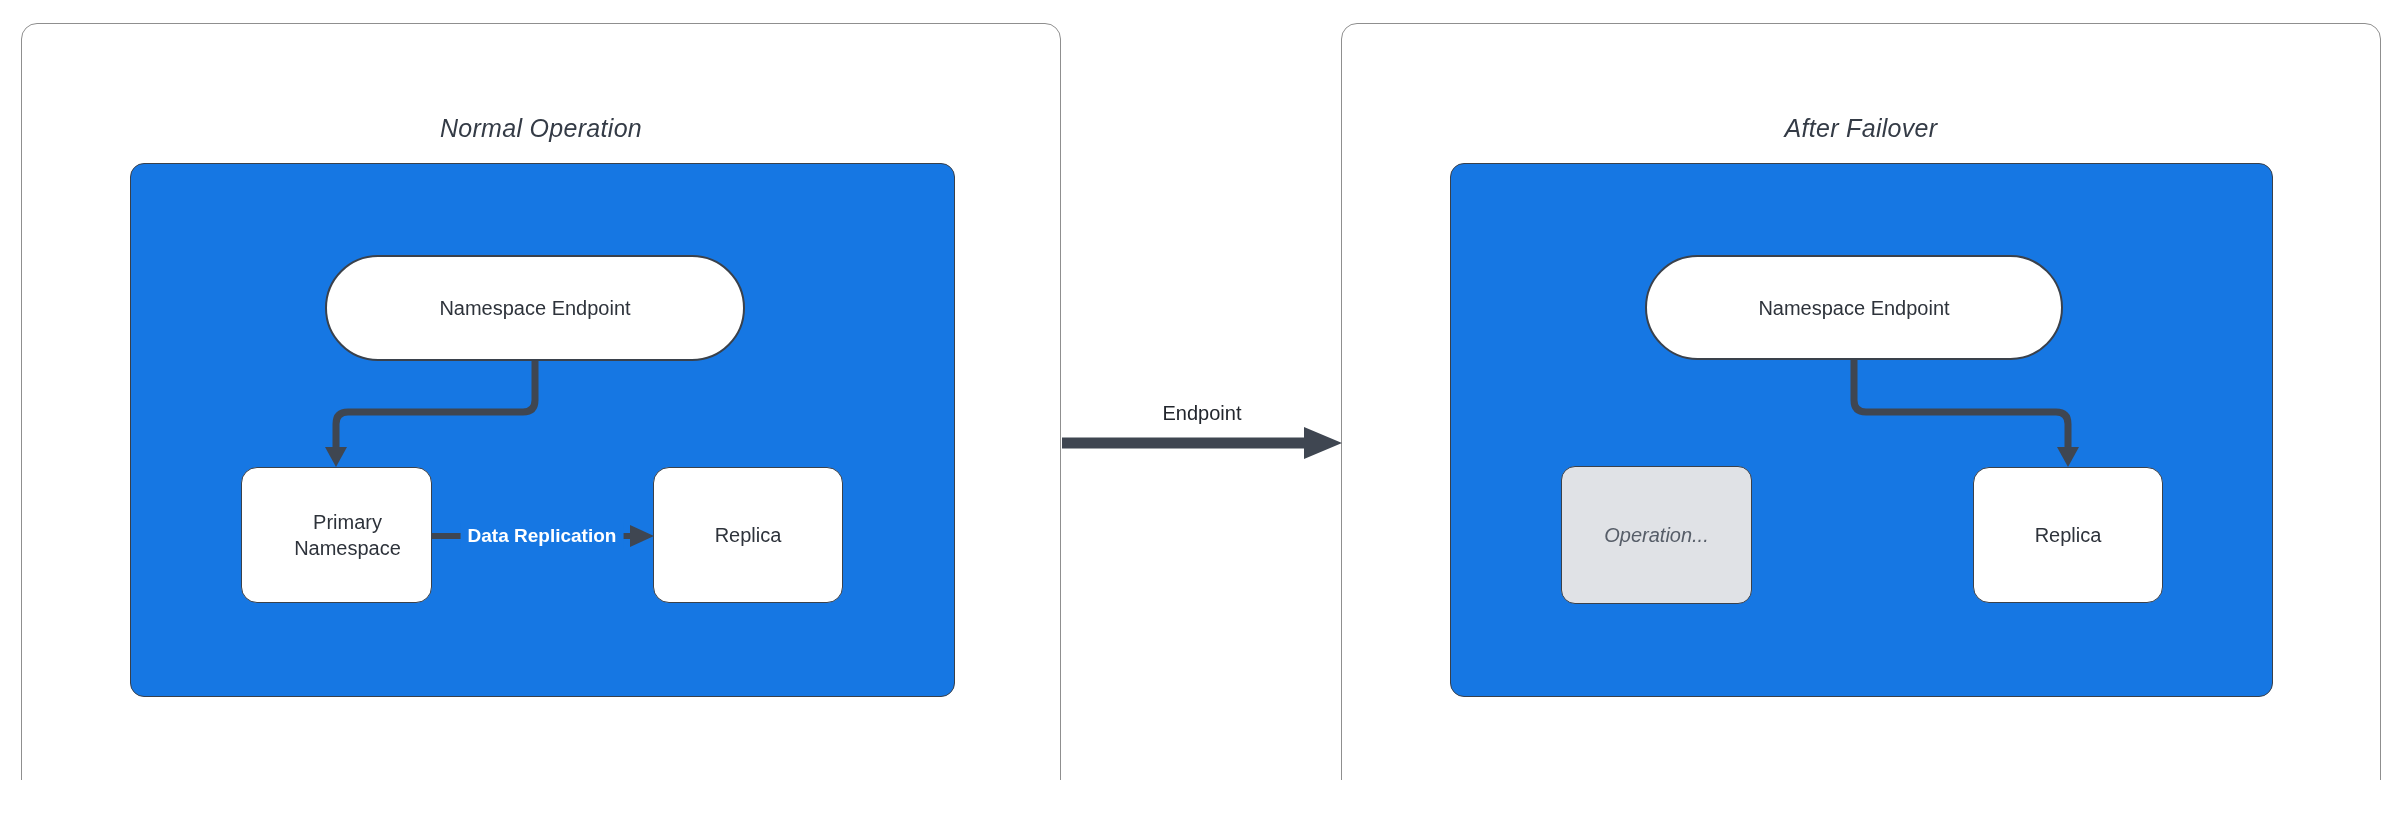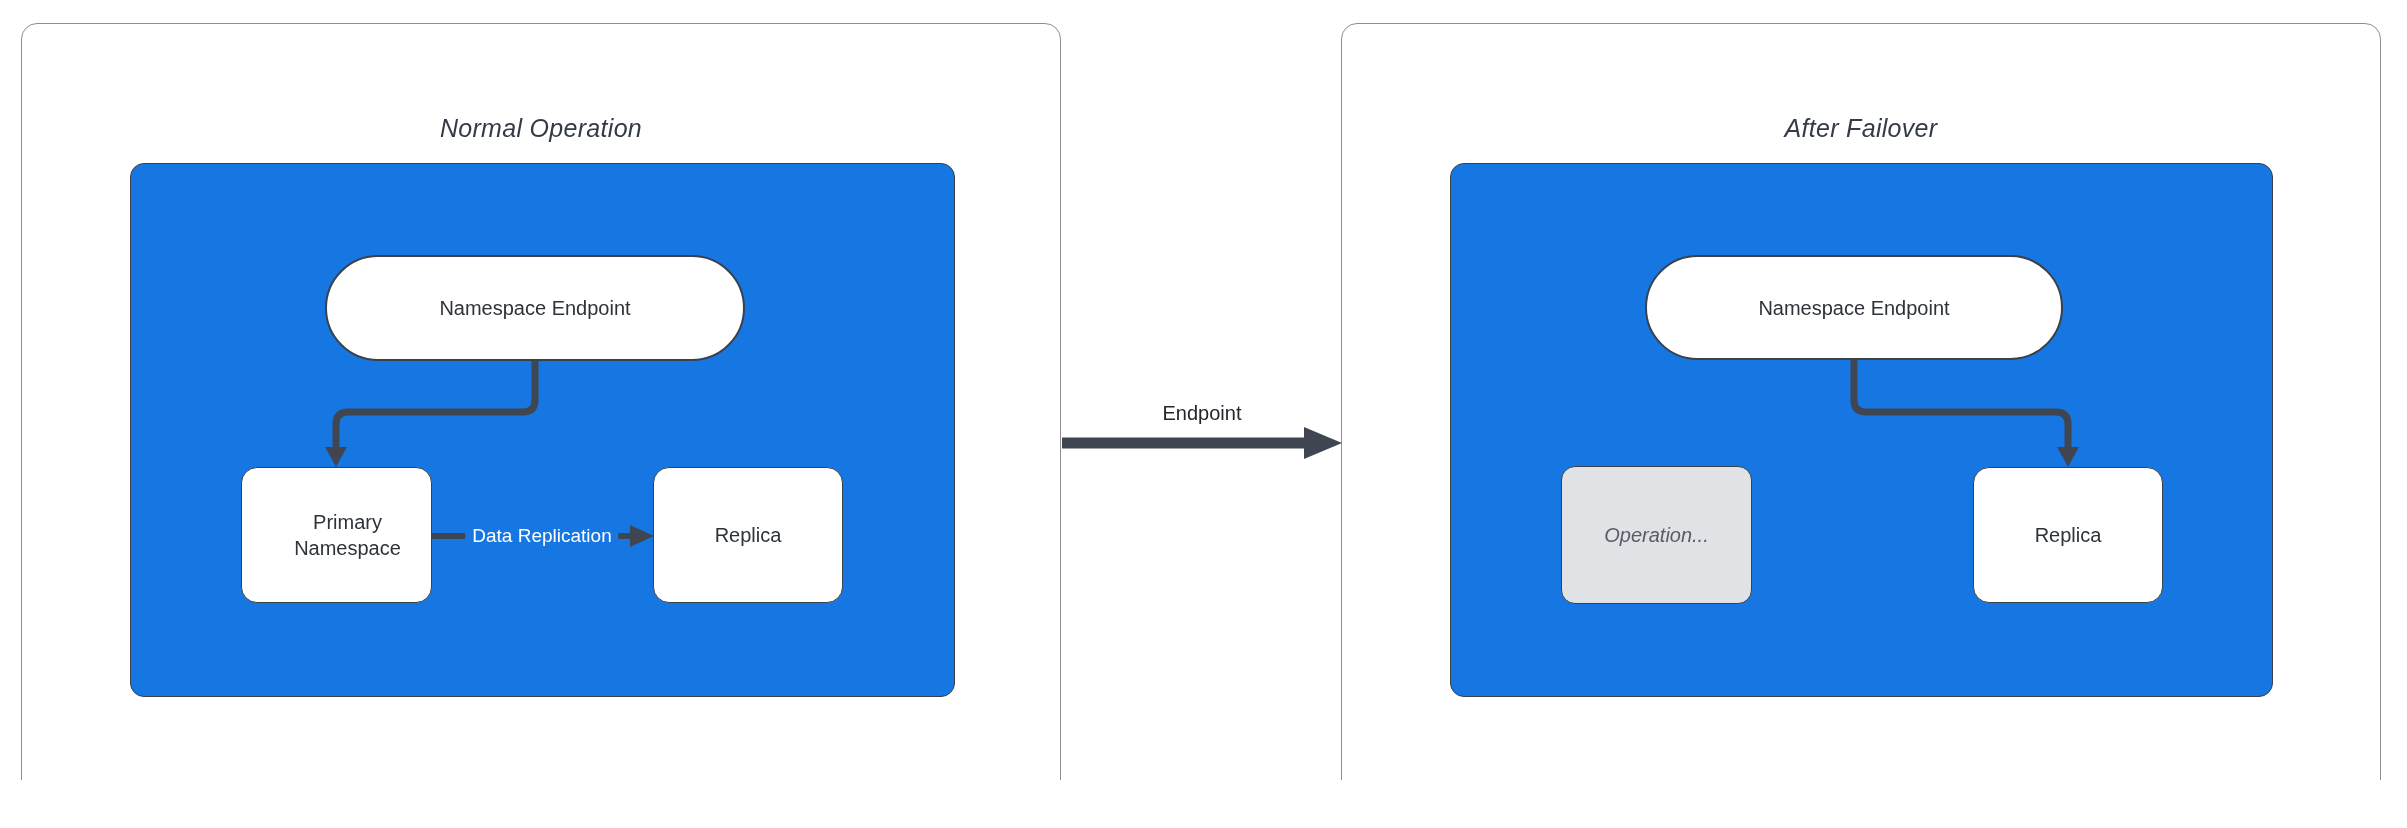--- a/index.html
+++ b/index.html
@@ -86,21 +86,21 @@
     width:2407px;height:828px;
     pointer-events:none;
   }
   .edge-label{
     position:absolute;
     left:542px;top:536px;
     transform:translate(-50%,-50%);
     background:var(--blue);
     color:#ffffff;
     font-size:19px;
-    font-weight:normal;
+    font-weight:bold;
     padding:2px 7px;
     white-space:nowrap;
   }
   .transition-label{
     position:absolute;
     left:1202px;top:413px;
     transform:translate(-50%,-50%);
     color:#22262d;
     font-size:20px;
     white-space:nowrap;

